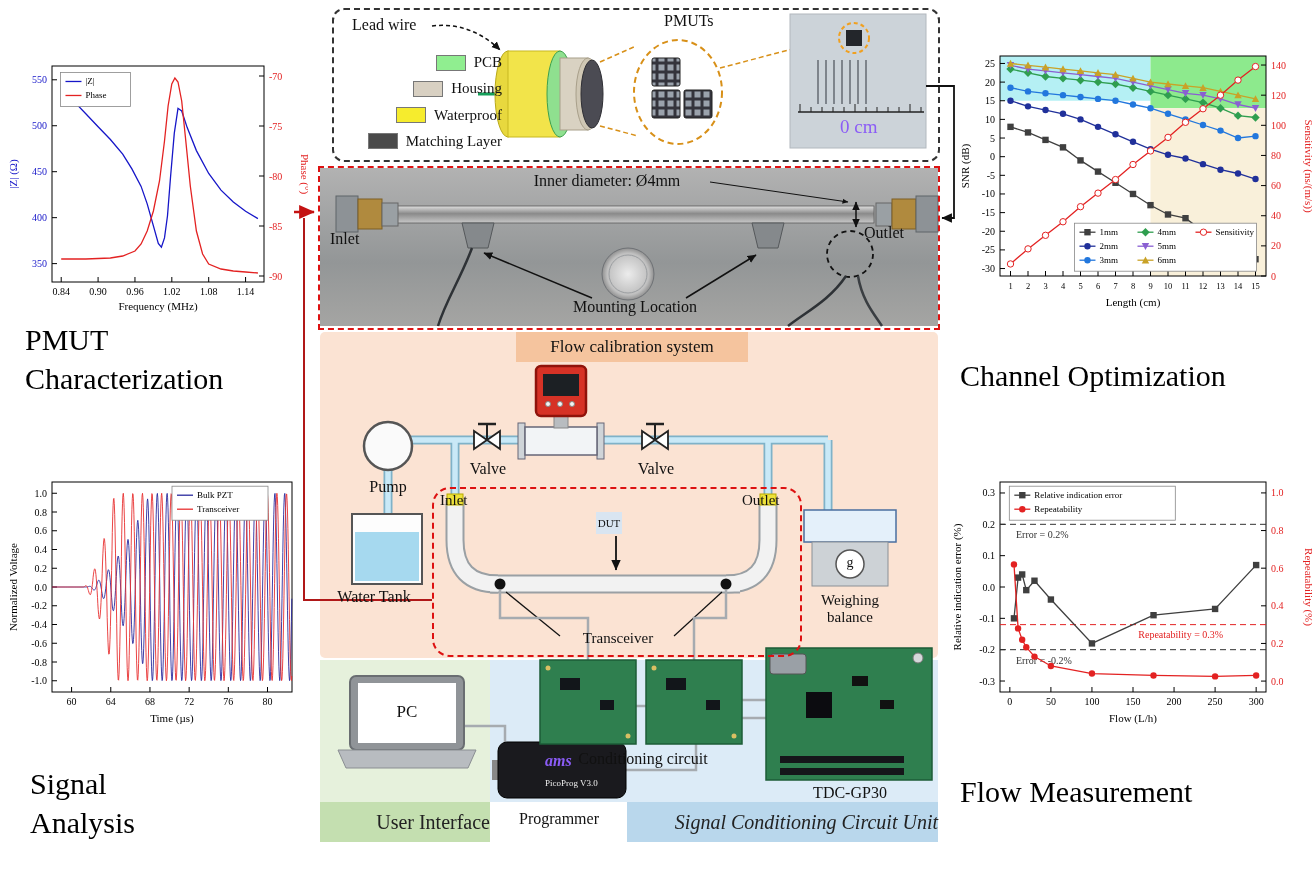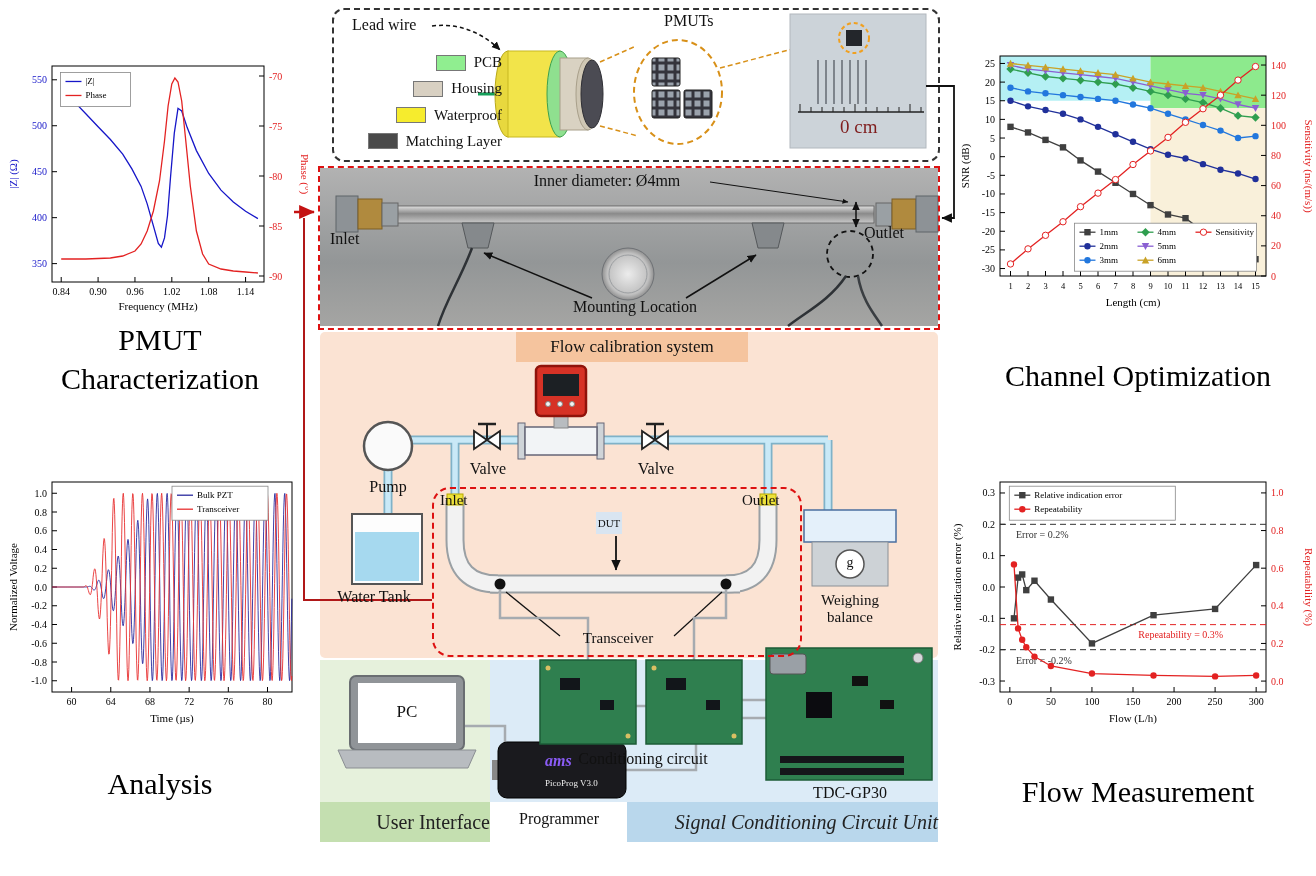--- a/index.html
+++ b/index.html
@@ -3,21 +3,21 @@
 <meta charset="utf-8">
 <style>
   html,body{margin:0;padding:0;background:#fff;}
   .page{position:relative;width:1316px;height:876px;background:#fff;overflow:hidden;
         font-family:"Liberation Serif",serif;color:#111;}
   .abs{position:absolute;}
   .panel{position:absolute;z-index:1;}
   .border-box{position:absolute;z-index:8;pointer-events:none;}
   .lbl{position:absolute;z-index:10;color:#111;line-height:1.15;}
   .center{text-align:center;}
-  .sec-title{position:absolute;z-index:10;font-size:30px;text-align:center;color:#000;line-height:1.3;}
+  .sec-title{position:absolute;z-index:10;font-size:30px;text-align:left;color:#000;line-height:1.3;}
   svg{position:absolute;z-index:5;}
   svg text{font-family:"Liberation Serif",serif;}
   .leg-row{display:flex;align-items:center;margin-bottom:9px;justify-content:flex-end;}
   .leg-chip{display:inline-block;width:28px;height:14px;border:1px solid #777;margin-right:8px;flex:none;}
   .leg-label{font-size:15px;}
   .chip{background:#d9e5f1;text-align:center;}
   .strip{position:absolute;z-index:2;text-align:right;font-size:20px;color:#222;}
 </style>
 </head>
 <body>
@@ -635,20 +635,21 @@
       <circle cx="72.31" cy="35.2" r="3.2" fill="#e32222"></circle>
       <text x="84.31" y="38.2" text-anchor="start" font-size="9" fill="#000">Repeatability</text>
     </svg>
 
   <div class="sec-title" style="left:25px;top:320px;width:270px;">
     <div>PMUT</div>
     <div>Characterization</div>
   </div>
   <div class="sec-title" style="left:960px;top:356px;width:356px;">Channel Optimization</div>
   <div class="sec-title" style="left:30px;top:764px;width:260px;">
+    <div>Signal</div>
     <div>Analysis</div>
   </div>
   <div class="sec-title" style="left:960px;top:772px;width:356px;">Flow Measurement</div>
 
   <div class="lbl" style="left:352px;top:16px;width:90px;font-size:16px;">Lead wire</div>
   <div class="lbl" style="left:352px;top:54px;width:150px;">
       <div class="leg-row">
         <span class="leg-chip" style="background: rgb(144, 238, 144);"></span>
         <span class="leg-label">PCB</span>
       </div>
@@ -659,21 +660,21 @@
       <div class="leg-row">
         <span class="leg-chip" style="background: rgb(246, 236, 45);"></span>
         <span class="leg-label">Waterproof</span>
       </div>
       <div class="leg-row">
         <span class="leg-chip" style="background: rgb(74, 74, 74);"></span>
         <span class="leg-label">Matching Layer</span>
       </div>
     </div>
   <div class="lbl" style="left:664px;top:12px;width:80px;font-size:16px;">PMUTs</div>
-  <div class="lbl" style="left:840px;top:116px;width:64px;font-size:19px;color:#7f1d1d;">0 cm</div>
+  <div class="lbl" style="left:840px;top:116px;width:64px;font-size:19px;color:#8b5cf6;">0 cm</div>
 
   <div class="lbl" style="left:330px;top:230px;width:60px;font-size:16px;">Inlet</div>
   <div class="lbl" style="left:864px;top:224px;width:70px;font-size:16px;">Outlet</div>
   <div class="lbl center" style="left:492px;top:172px;width:230px;font-size:16px;">Inner diameter: Ø4mm</div>
   <div class="lbl center" style="left:555px;top:298px;width:160px;font-size:16px;">Mounting Location</div>
 
   <div class="lbl center" style="left:358px;top:478px;width:60px;font-size:16px;">Pump</div>
   <div class="lbl center" style="left:458px;top:460px;width:60px;font-size:16px;">Valve</div>
   <div class="lbl center" style="left:626px;top:460px;width:60px;font-size:16px;">Valve</div>
   <div class="lbl center" style="left:324px;top:588px;width:100px;font-size:16px;">Water Tank</div>

